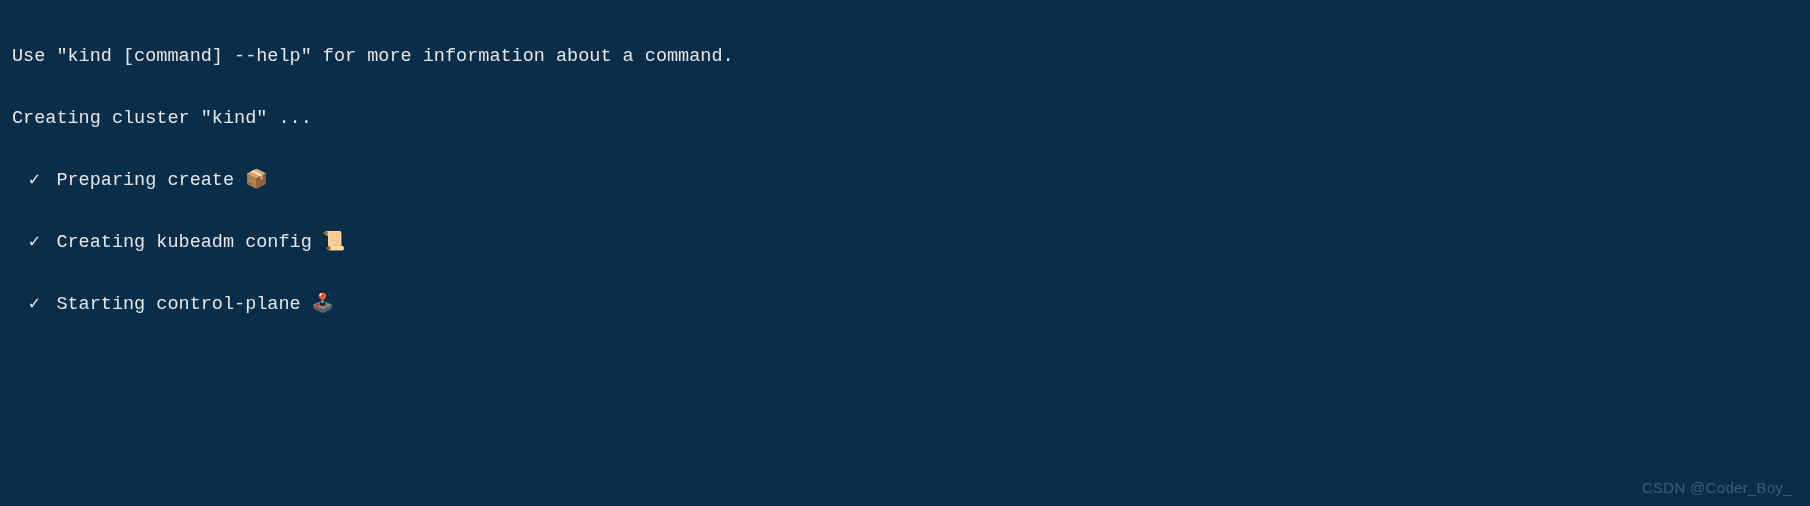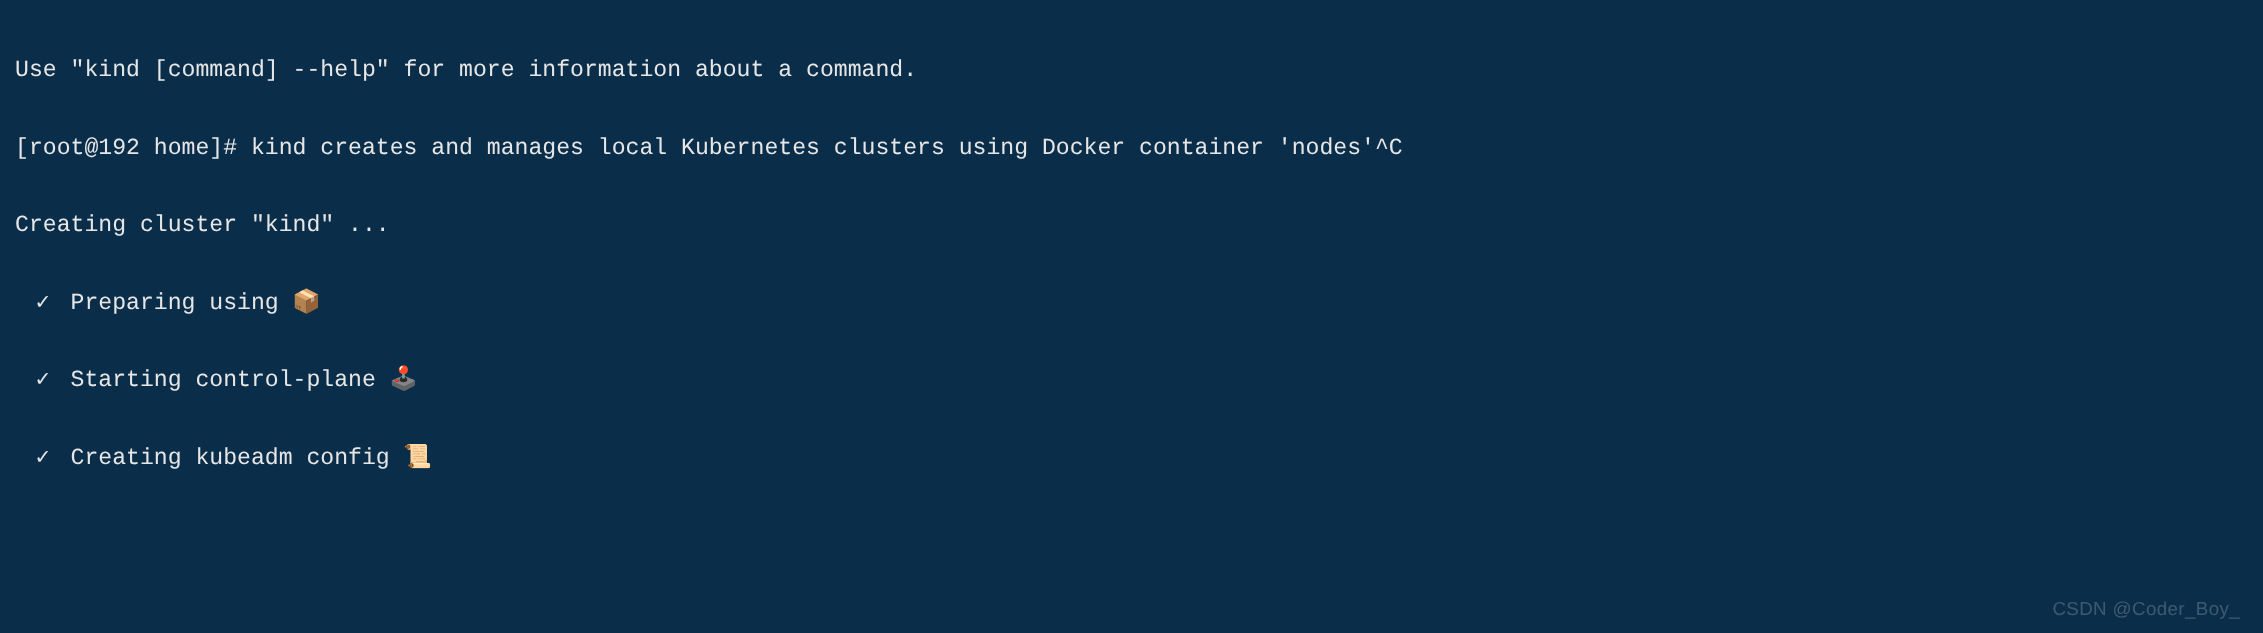--- a/index.html
+++ b/index.html
@@ -34,25 +34,24 @@
     color: rgba(220,220,220,0.25);
     letter-spacing: 0.3px;
   }
   .box-icon { letter-spacing: -3px; }
 </style>
 </head>
 <body>
 
 <div class="terminal">
 <span class="line">Use "kind [command] --help" for more information about a command.</span>
-<span class="line"><span>[root@192 home]# </span><span>kind creates and manages local Kubernetes clusters using Docker container 'nodes'^C</span></span>
 <span class="line">Creating cluster "kind" ...</span>
-<span class="line"> <span class="check">✓</span> <span>Preparing using </span><span class="box-icon">📦</span></span>
+<span class="line"> <span class="check">✓</span> <span>Preparing create </span><span class="box-icon">📦</span></span>
+<span class="line"> <span class="check">✓</span> <span>Creating kubeadm config </span><span class="box-icon">📜</span></span>
 <span class="line"> <span class="check">✓</span> <span>Starting control-plane </span><span class="box-icon">🕹️</span></span>
-<span class="line"> <span class="check">✓</span> <span>Creating kubeadm config </span><span class="box-icon">📜</span></span>
 
 <span class="line"></span>
 
 
 
 </div>
 
 <div class="watermark">CSDN @Coder_Boy_</div>
 
 </body></html>

